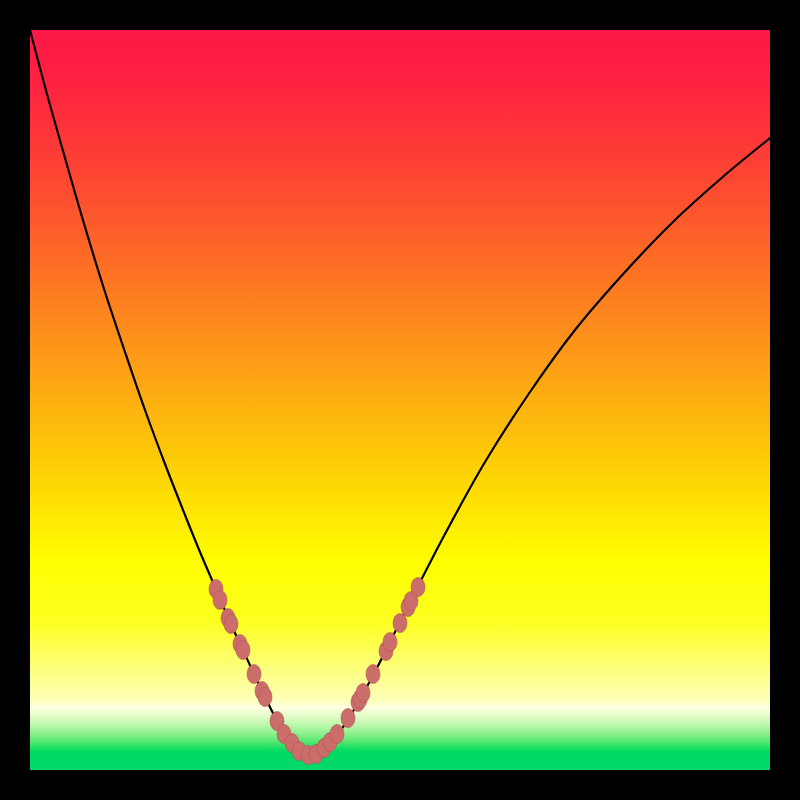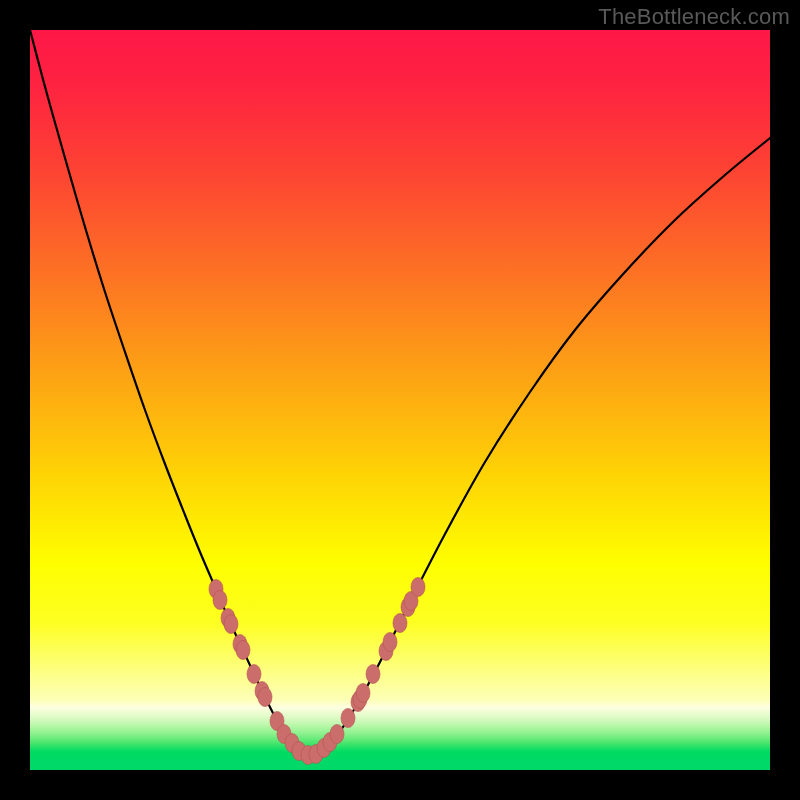--- a/index.html
+++ b/index.html
@@ -41,21 +41,20 @@
     color: #595959;
     font-size: 22px;
     font-weight: 500;
     letter-spacing: 0.2px;
   }
 </style>
 </head>
 <body>
 
 <div class="frame">
-  <div class="watermark">TheBottleneck.com</div>
   <div class="plot">
     <svg class="gradient-bg" viewBox="0 0 740 740" preserveAspectRatio="none">
       <defs>
         <linearGradient id="bg-grad" x1="0" y1="0" x2="0" y2="1">
             <stop offset="0.00%" stop-color="#fe1747"></stop>
             <stop offset="7.00%" stop-color="#fe2241"></stop>
             <stop offset="18.00%" stop-color="#fd4034"></stop>
             <stop offset="30.00%" stop-color="#fd6827"></stop>
             <stop offset="45.00%" stop-color="#fd9d16"></stop>
             <stop offset="60.00%" stop-color="#fed305"></stop>

